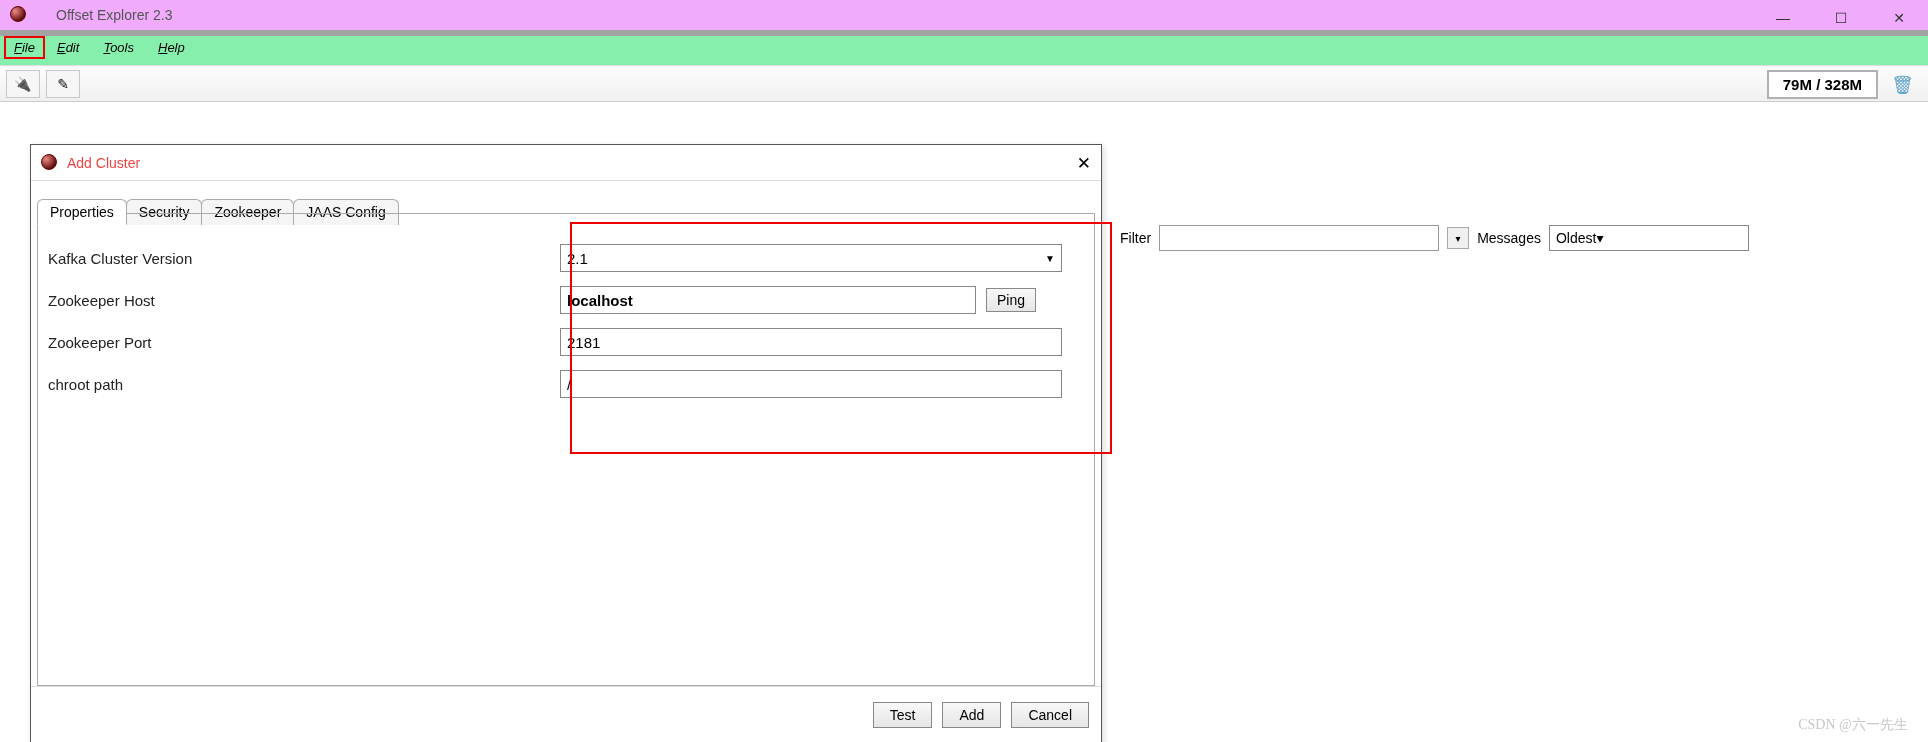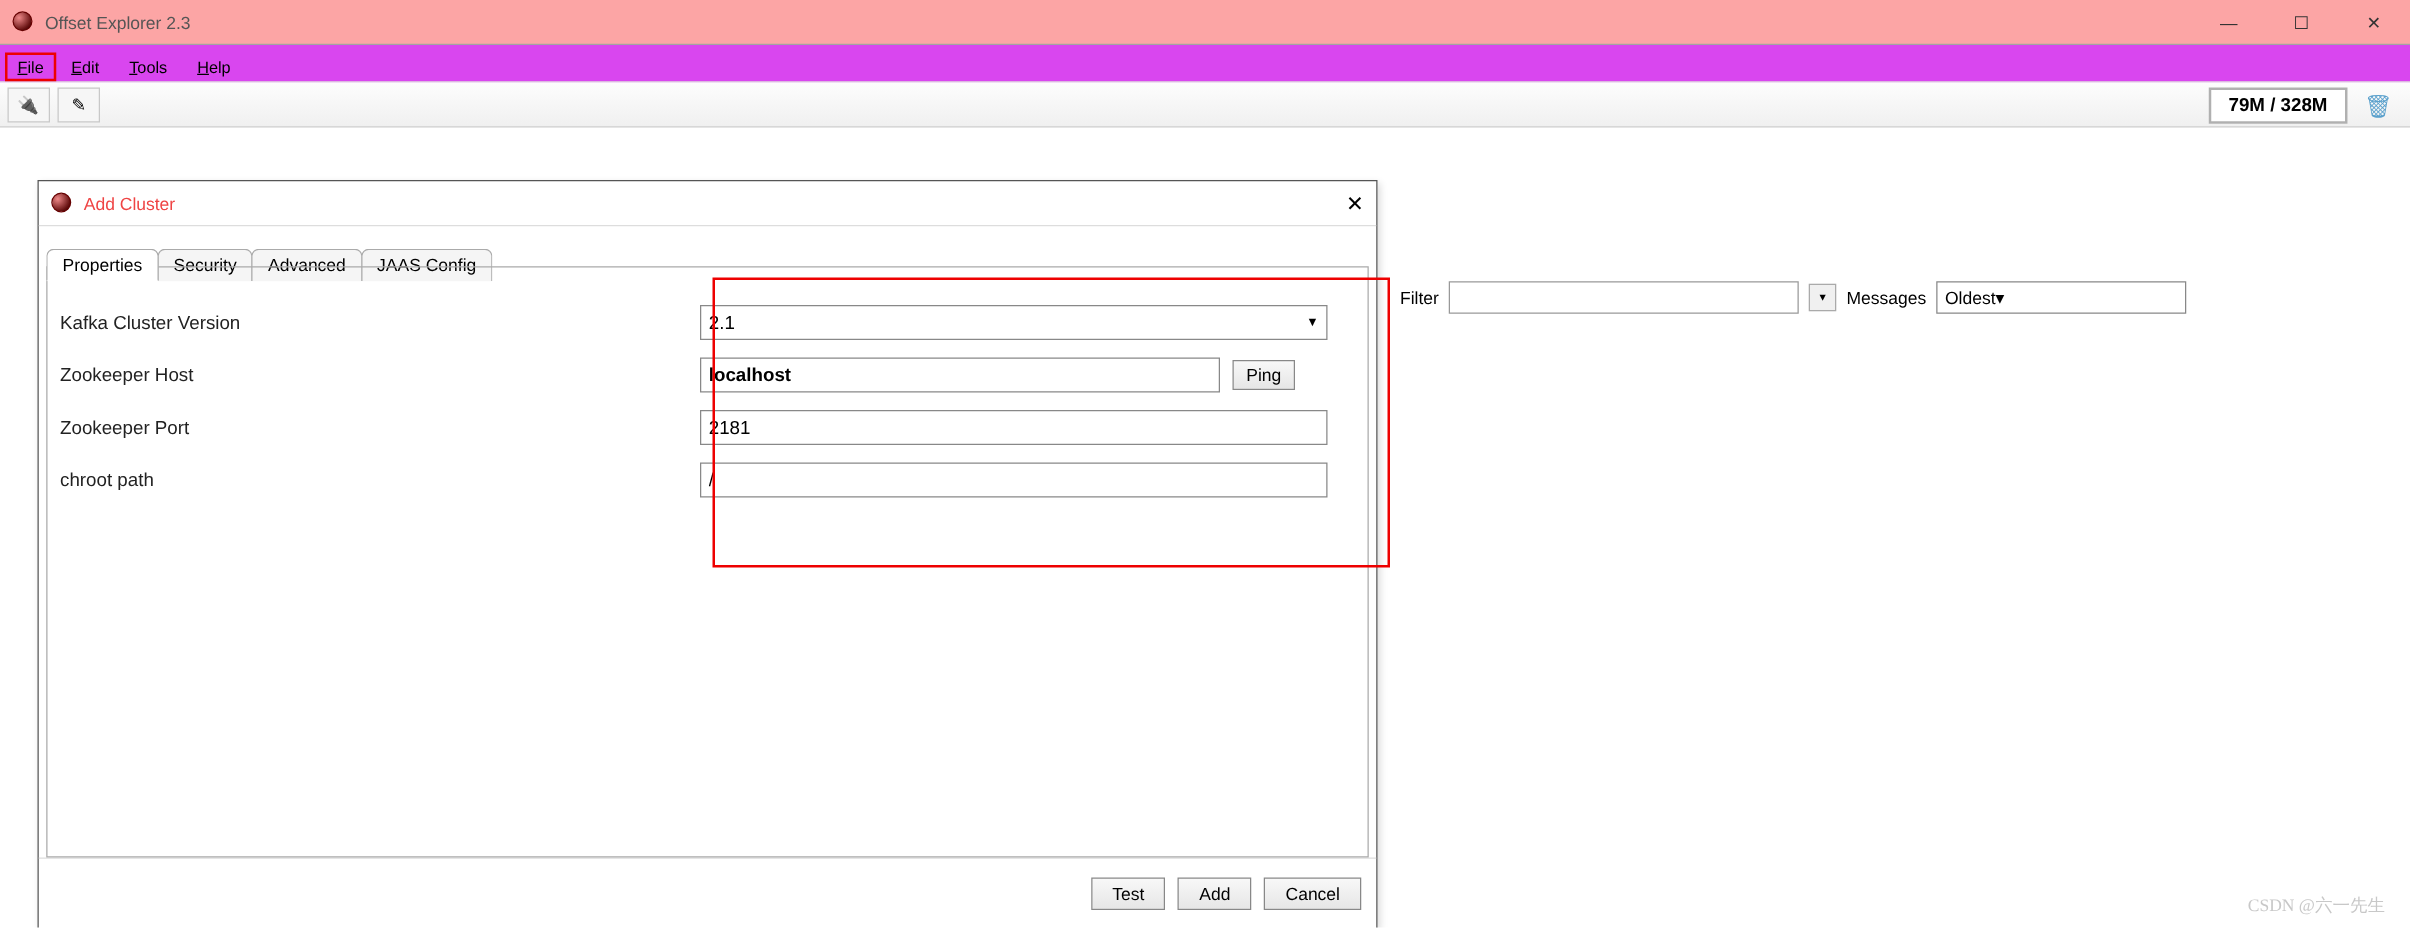--- a/index.html
+++ b/index.html
@@ -11,44 +11,46 @@
       height: 742px;
       overflow: hidden;
       position: relative;
     }
     
     .titlebar {
       height: 36px;
       display: flex;
       align-items: center;
       padding: 0 10px;
-      background: #fca5a5;
-      border-bottom: 1px solid #a3a3a3;
-      position: relative;
+      background: #f0abfc;
+      border-bottom: 6px solid #a3a3a3;
+      position: relative;
+      gap: 20px;
     }
     .titlebar .app-icon {
       width: 18px; height: 18px; margin-right: 8px;
     }
     .titlebar .title { color: #555; font-size: 14px; }
     .titlebar .win-controls {
       position: absolute; right: 0; top: 0; height: 36px;
       display: flex;
     }
     .win-btn {
       width: 58px; height: 36px;
       display: flex; align-items: center; justify-content: center;
       font-size: 14px; color: #333;
     }
     
     .menubar {
       height: 30px;
-      display: flex; align-items: flex-end;
+      display: flex; align-items: flex-start;
       padding: 0 6px;
       border-bottom: 1px solid #ddd;
-      background: #d946ef;
+      background: #86efac;
+      font-style: italic;
     }
     .menu-item {
       padding: 4px 12px;
       cursor: default;
     }
     .menu-item .ul { text-decoration: underline; }
     .file-box {
       border: 2px solid #e00;
       padding: 2px 8px;
       margin-left: -2px;
@@ -272,21 +274,21 @@
 
 <div class="dialog">
   <div class="dialog-title">
     <span class="app-icon"><span class="sphere"></span></span>
     <span class="t">Add Cluster</span>
     <span class="close">✕</span>
   </div>
   <div class="tabs">
     <div class="tab active">Properties</div>
     <div class="tab">Security</div>
-    <div class="tab">Advanced</div>
+    <div class="tab">Zookeeper</div>
     <div class="tab">JAAS Config</div>
   </div>
   <div class="tab-body">
     <span class="fieldset-label">General</span>
     <div class="red-box"></div>
 
 
     <div class="form-row">
       <div class="form-label">Kafka Cluster Version</div>
       <div class="form-input sel">

